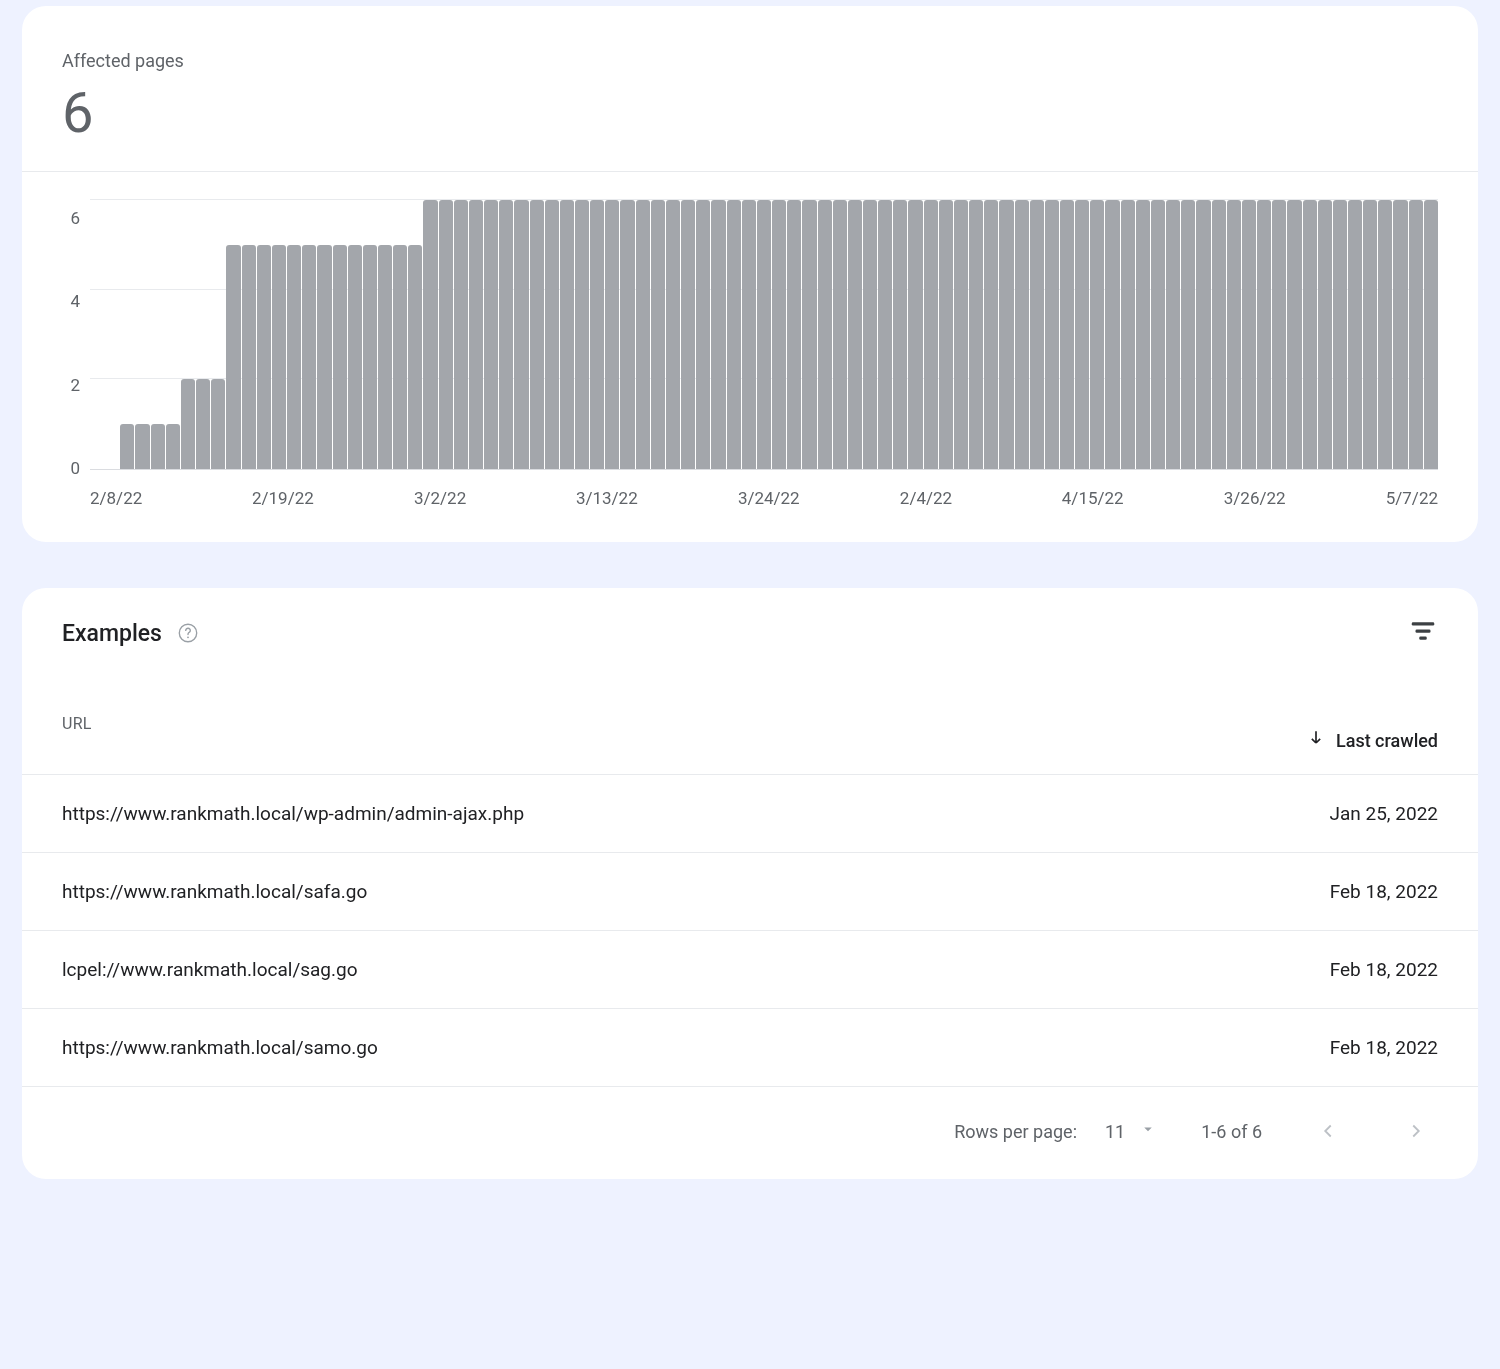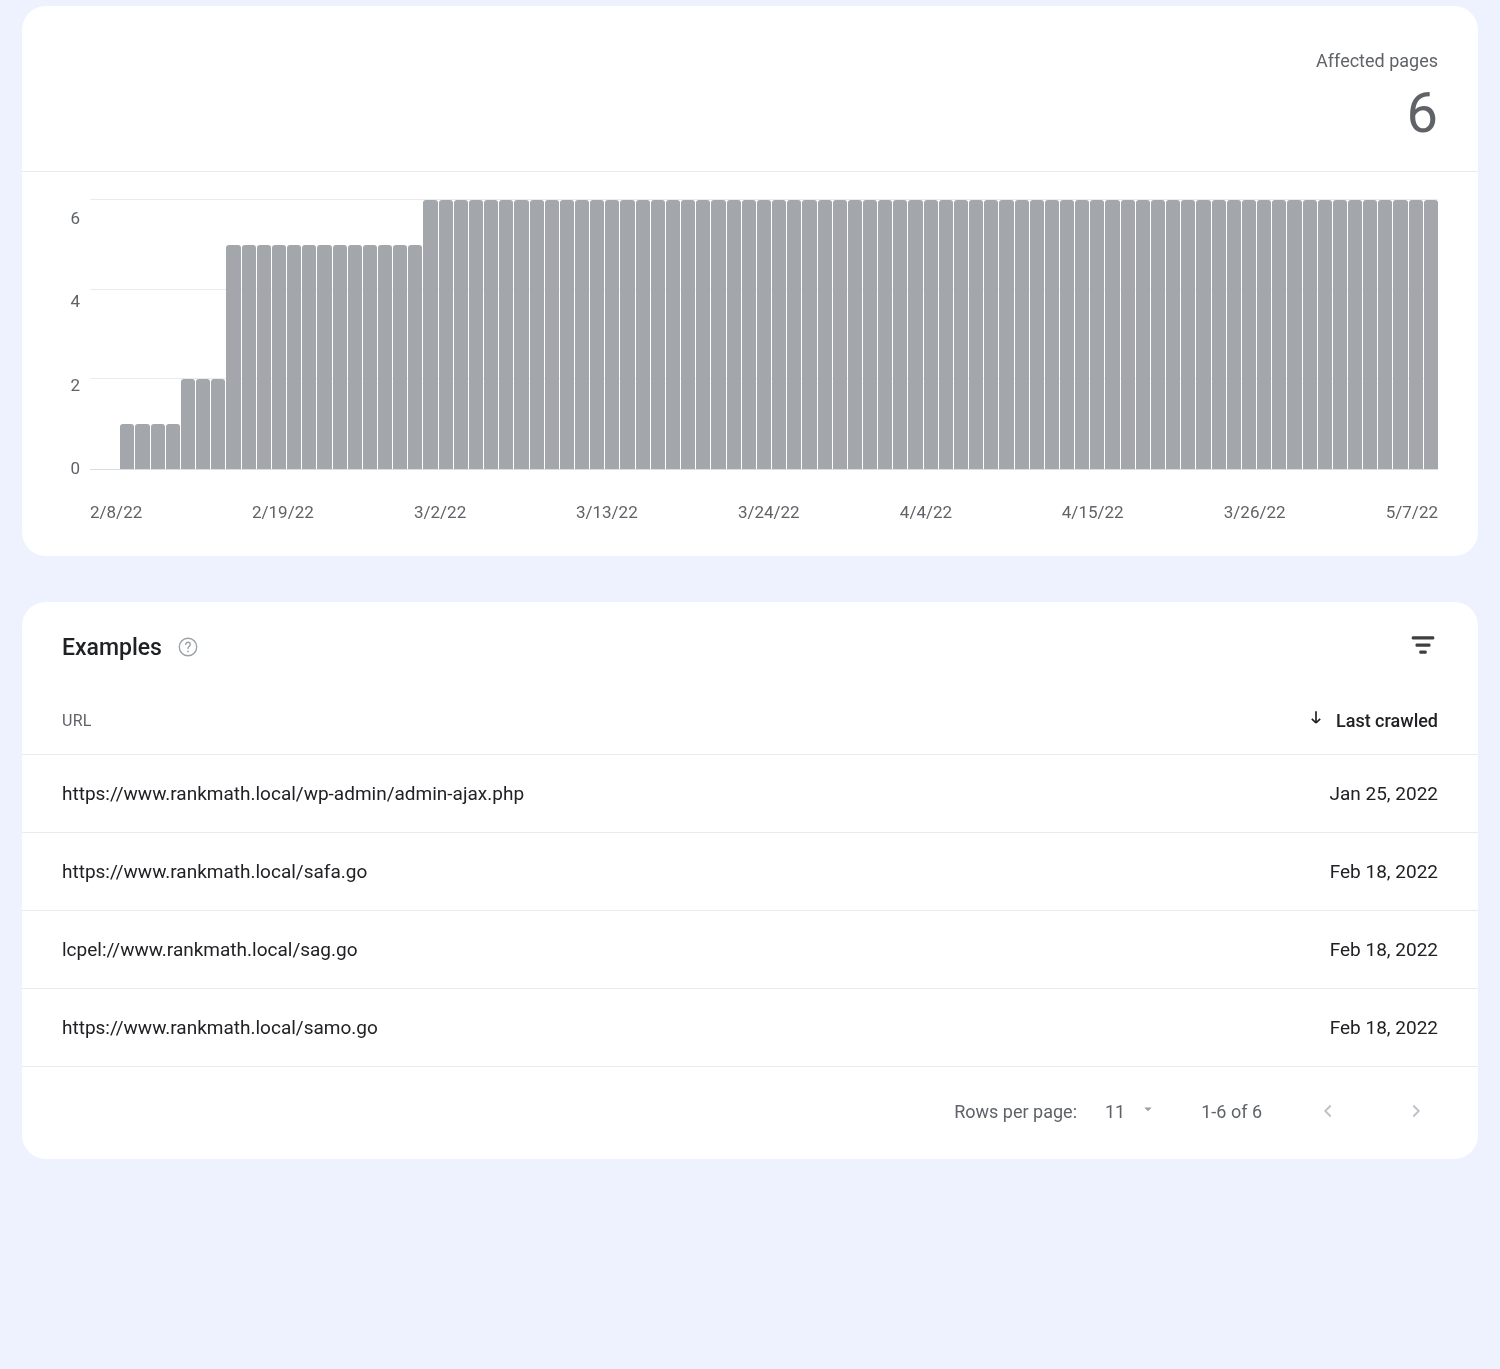--- a/index.html
+++ b/index.html
@@ -12,21 +12,20 @@
   }
   .card {
     background: #fff;
     border-radius: 24px;
     overflow: hidden;
   }
   
   .summary-card { margin-top: 6px; }
   .summary-header {
     padding: 44px 40px 30px 40px;
-    text-align: right;
   }
   .summary-label {
     color: #5f6368;
     font-size: 18px;
     font-weight: 400;
   }
   .summary-value {
     color: #5f6368;
     font-size: 56px;
     font-weight: 400;
@@ -77,21 +76,21 @@
     flex: 1;
     background: #a3a6ab;
     border-top-left-radius: 3px;
     border-top-right-radius: 3px;
     position: relative;
     z-index: 1;
   }
   .x-axis {
     display: flex;
     margin-left: 28px;
-    margin-top: 32px;
+    margin-top: 18px;
     color: #5f6368;
     font-size: 17px;
   }
   .x-tick { flex: 1; white-space: nowrap; }
   .x-tick:last-child { text-align: right; flex: 0.3; }
   
   .examples-card { margin-top: 46px; }
   .examples-header {
     display: flex;
     align-items: center;
@@ -122,20 +121,21 @@
     letter-spacing: 0.3px;
     flex: 1;
   }
   .th-crawled {
     display: flex;
     align-items: center;
     gap: 10px;
     color: #202124;
     font-size: 18px;
     font-weight: 500;
+    margin-top: 34px;
   }
   .th-crawled svg { width: 20px; height: 20px; }
   .row {
     display: flex;
     align-items: center;
     padding: 27px 40px;
     border-bottom: 1px solid #e8eaed;
     font-size: 19px;
     cursor: pointer;
     justify-content: flex-end;
@@ -282,21 +282,21 @@
           <div class="bar" style="height: 100%;"></div>
           <div class="bar" style="height: 100%;"></div>
         </div>
     </div>
     <div class="x-axis" id="x-axis">
         <span class="x-tick">2/8/22</span>
         <span class="x-tick">2/19/22</span>
         <span class="x-tick">3/2/22</span>
         <span class="x-tick">3/13/22</span>
         <span class="x-tick">3/24/22</span>
-        <span class="x-tick">4/4/22</span>
+        <span class="x-tick">2/4/22</span>
         <span class="x-tick">4/15/22</span>
         <span class="x-tick">3/26/22</span>
         <span class="x-tick">5/7/22</span>
       </div>
   </div>
 </div>
 
 <div class="card examples-card">
   <div class="examples-header">
     <div class="examples-title">Examples</div>

